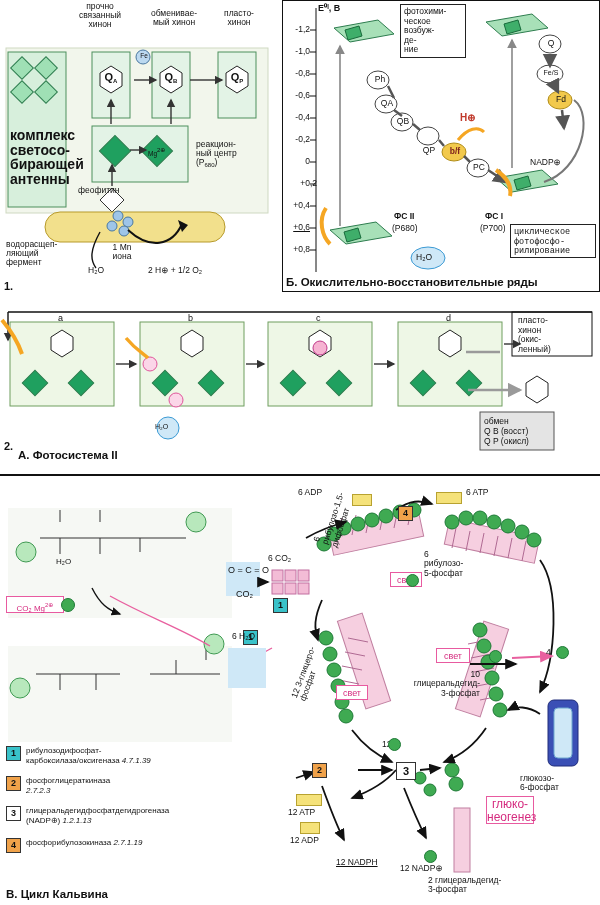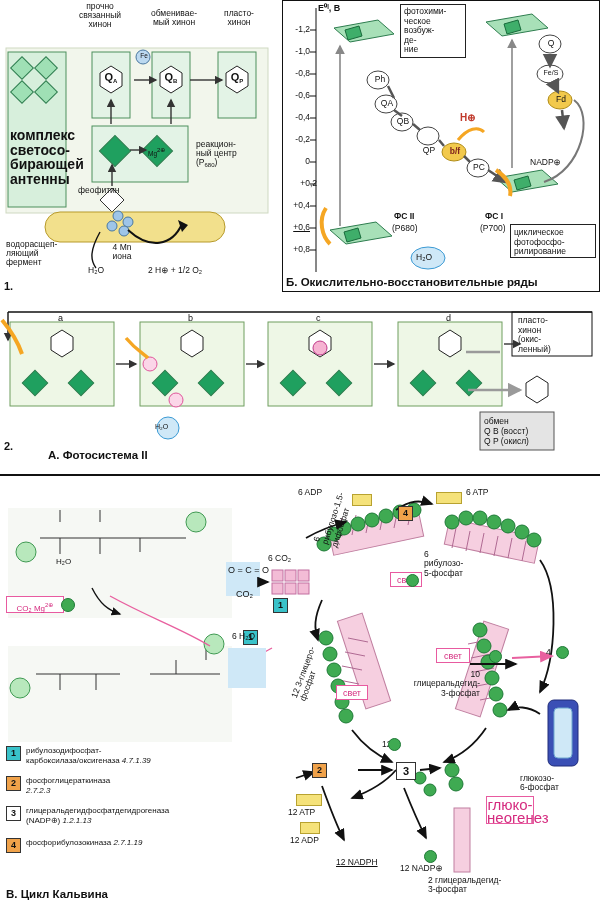--- a/index.html
+++ b/index.html
@@ -110,21 +110,21 @@
   <div class="lbl" style="left:196px;top:140px;width:62px;white-space:pre-line;"><span>реакцион-
 ный центр
 (P</span><span class="sub">680</span><span>)</span></div>
 
   <div class="abs tiny" style="left:148px;top:146px;"><span>Mg</span><span class="sup">2⊕</span></div>
 
   <div class="lbl" style="left:78px;top:186px;">феофитин</div>
   <div class="lbl" style="left:6px;top:240px;width:72px;white-space:pre-line;">водорасщеп-
 ляющий
 фермент</div>
-  <div class="lbl" style="left:100px;top:243px;width:44px;text-align:center;white-space:pre-line;">4 Mn
+  <div class="lbl" style="left:100px;top:243px;width:44px;text-align:center;white-space:pre-line;">1 Mn
 иона</div>
   <div class="lbl" style="left:88px;top:266px;">H₂O</div>
   <div class="lbl" style="left:148px;top:266px;">2 H⊕ + 1/2 O₂</div>
 
   <div class="cap" style="left:4px;top:280px;">1.</div>
 </div>
 
 <div class="abs" style="left:282px;top:0;width:318px;height:292px;">
   <svg width="318" height="292" viewBox="0 0 318 292">
     <rect x="0.5" y="0.5" width="317" height="291" fill="#fff" stroke="#111"></rect>
@@ -215,21 +215,21 @@
   <div class="lbl" style="left:2px;top:223px;width:26px;text-align:right;text-decoration:underline;">+0,6</div>
   <div class="lbl" style="left:2px;top:245px;width:26px;text-align:right;">+0,8</div>
 
   <div class="box white-box" style="left:118px;top:4px;width:66px;height:54px;">
     <div class="lbl" style="left:3px;top:2px;width:60px;white-space:pre-line;line-height:1.12;">фотохими-
 ческое
 возбуж-
 де-
 ние</div>
   </div>
-  <div class="box white-box" style="left:228px;top:224px;width:86px;height:34px;">
+  <div class="box white-box" style="left:228px;top:224px;width:86px;height:34px;font-family:Liberation Mono, monospace;">
     <div class="lbl" style="left:3px;top:3px;width:82px;white-space:pre-line;line-height:1.12;">циклическое
 фотофосфо-
 рилирование</div>
   </div>
 
   <div class="lbl" style="left:88px;top:75px;width:20px;text-align:center;">Ph</div>
   <div class="lbl" style="left:95px;top:99px;width:20px;text-align:center;">QA</div>
   <div class="lbl" style="left:111px;top:117px;width:20px;text-align:center;">QB</div>
   <div class="lbl" style="left:137px;top:131px;width:20px;text-align:center;margin-top:15px;">QP</div>
   <div class="lbl" style="left:163px;top:147px;width:20px;text-align:center;color:#7a1c1c;font-weight:bold;">b/f</div>
@@ -321,21 +321,21 @@
   <div class="lbl" style="left:518px;top:24px;width:70px;white-space:pre-line;line-height:1.12;">пласто-
 хинон
 (окис-
 ленный)</div>
   <div class="lbl" style="left:484px;top:124px;width:70px;white-space:pre-line;line-height:1.18;">обмен
 Q B (восст)
 Q P (окисл)</div>
   <div class="lbl" style="left:155px;top:131px;font-size:7px;">H₂O</div>
 
   <div class="cap" style="left:4px;top:148px;">2.</div>
-  <div class="sec-title" style="left:18px;top:157px;margin-left:30px;">А. Фотосистема II</div>
+  <div class="sec-title" style="left:18px;top:157px;">А. Фотосистема II</div>
 </div>
 
 <div class="divider" style="left:0;top:474px;width:600px;height:2px;"></div>
 
 <div class="abs" style="left:0;top:478px;width:600px;height:427px;">
   <svg width="600" height="427" viewBox="0 0 600 427">
 
     <rect x="8" y="30" width="224" height="110" fill="#f6f8f4" stroke="none"></rect>
     <rect x="8" y="168" width="224" height="96" fill="#f6f8f4" stroke="none"></rect>
 
@@ -462,21 +462,21 @@
 
   <div class="numbox n4 box" style="left:398px;top:28px;">4</div>
   <div class="numbox n1 box" style="left:273px;top:120px;">1</div>
   <div class="numbox n1 box" style="left:243px;top:152px;">1</div>
   <div class="numbox n2 box" style="left:312px;top:285px;">2</div>
   <div class="numbox n3 box" style="left:396px;top:284px;width:20px;height:18px;line-height:16px;font-size:11px;">3</div>
 
   <div class="box pinkbox" style="left:390px;top:94px;width:32px;height:15px;font-size:9px;text-align:center;line-height:14px;">свет</div>
   <div class="box pinkbox" style="left:436px;top:170px;width:34px;height:15px;font-size:9px;text-align:center;line-height:14px;">свет</div>
   <div class="box pinkbox" style="left:336px;top:207px;width:32px;height:15px;font-size:9px;text-align:center;line-height:14px;">свет</div>
-  <div class="box pinkbox" style="left:486px;top:318px;width:48px;height:28px;font-size:15px;text-align:center;line-height:13px;padding-top:1px;white-space:pre-line;">глюко-
+  <div class="box pinkbox" style="left:486px;top:318px;width:48px;height:28px;font-size:12px;text-align:center;line-height:13px;padding-top:1px;white-space:pre-line;">глюко-
 неогенез</div>
   <div class="box pinkbox" style="left:6px;top:118px;width:58px;height:17px;font-size:8px;text-align:center;line-height:16px;"><span>CO₂ Mg</span><span class="sup">2⊕</span></div>
 
   <div class="abs greendot" style="left:406px;top:96px;width:11px;height:11px;border:1px solid #1e7a36;"></div>
   <div class="abs greendot" style="left:489px;top:172px;width:11px;height:11px;border:1px solid #1e7a36;"></div>
   <div class="abs greendot" style="left:61px;top:120px;width:12px;height:12px;border:1px solid #1e7a36;"></div>
 
   <div class="abs ylw" style="left:352px;top:16px;width:18px;height:10px;"></div>
   <div class="abs ylw" style="left:436px;top:14px;width:24px;height:10px;"></div>
   <div class="abs ylw" style="left:296px;top:316px;width:24px;height:10px;"></div>

